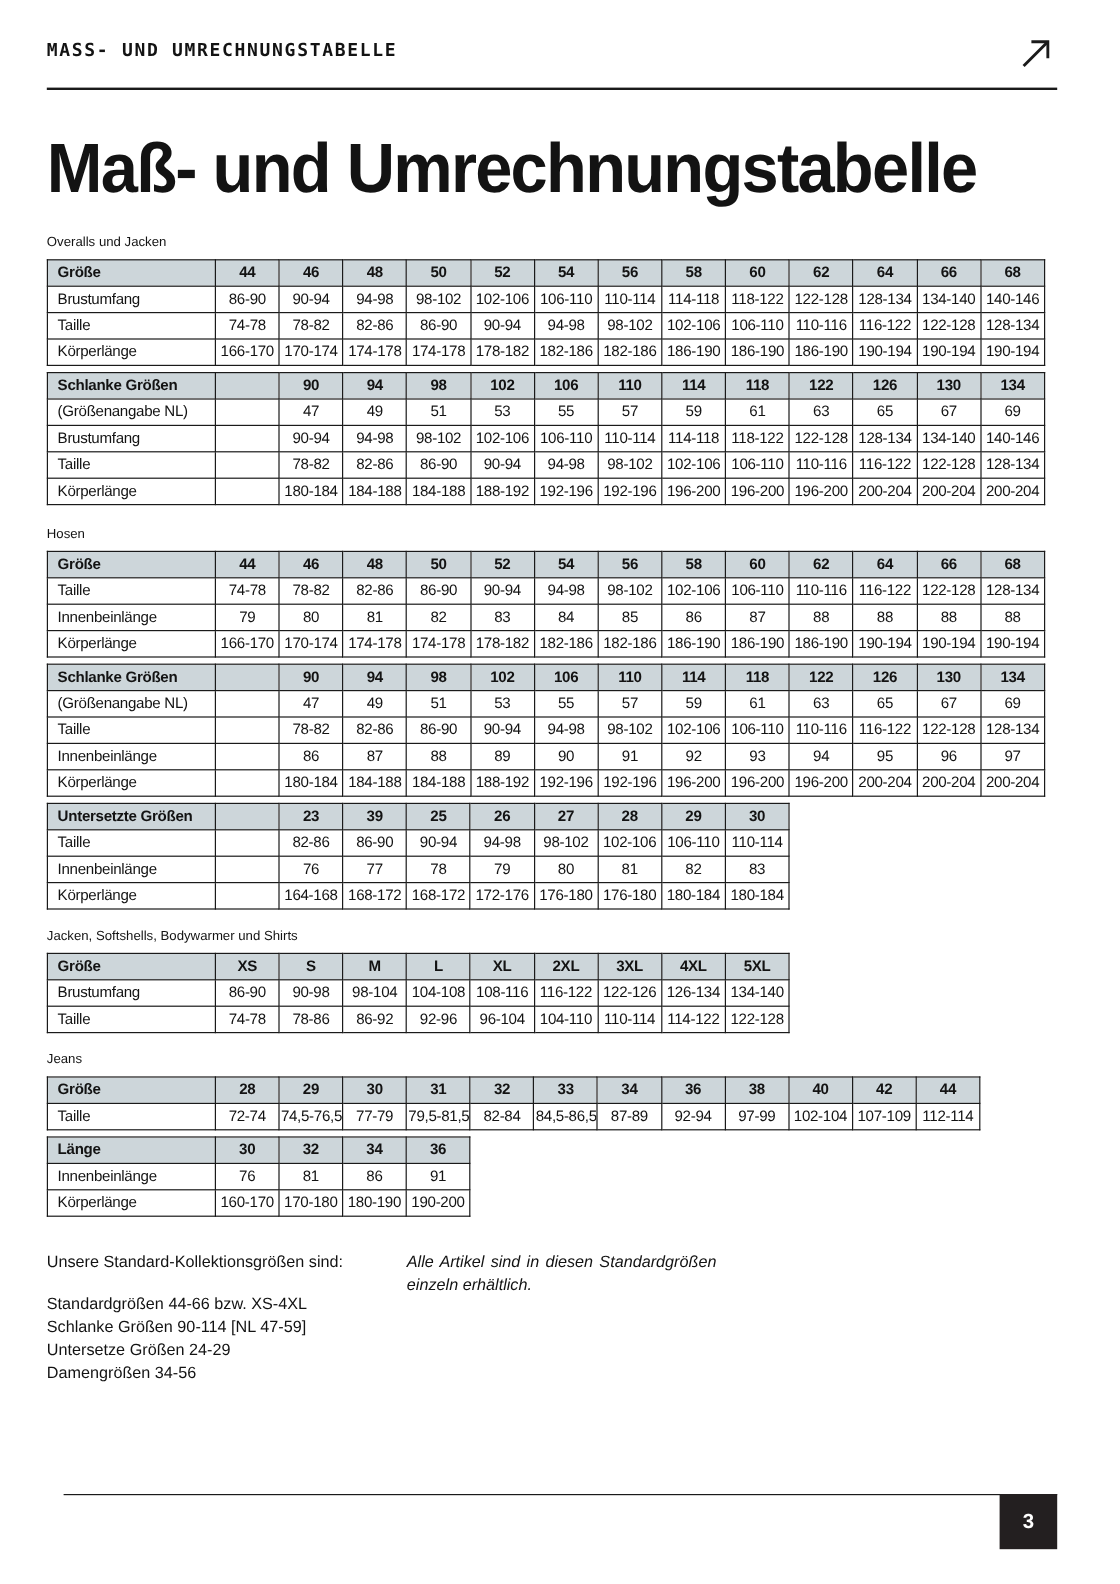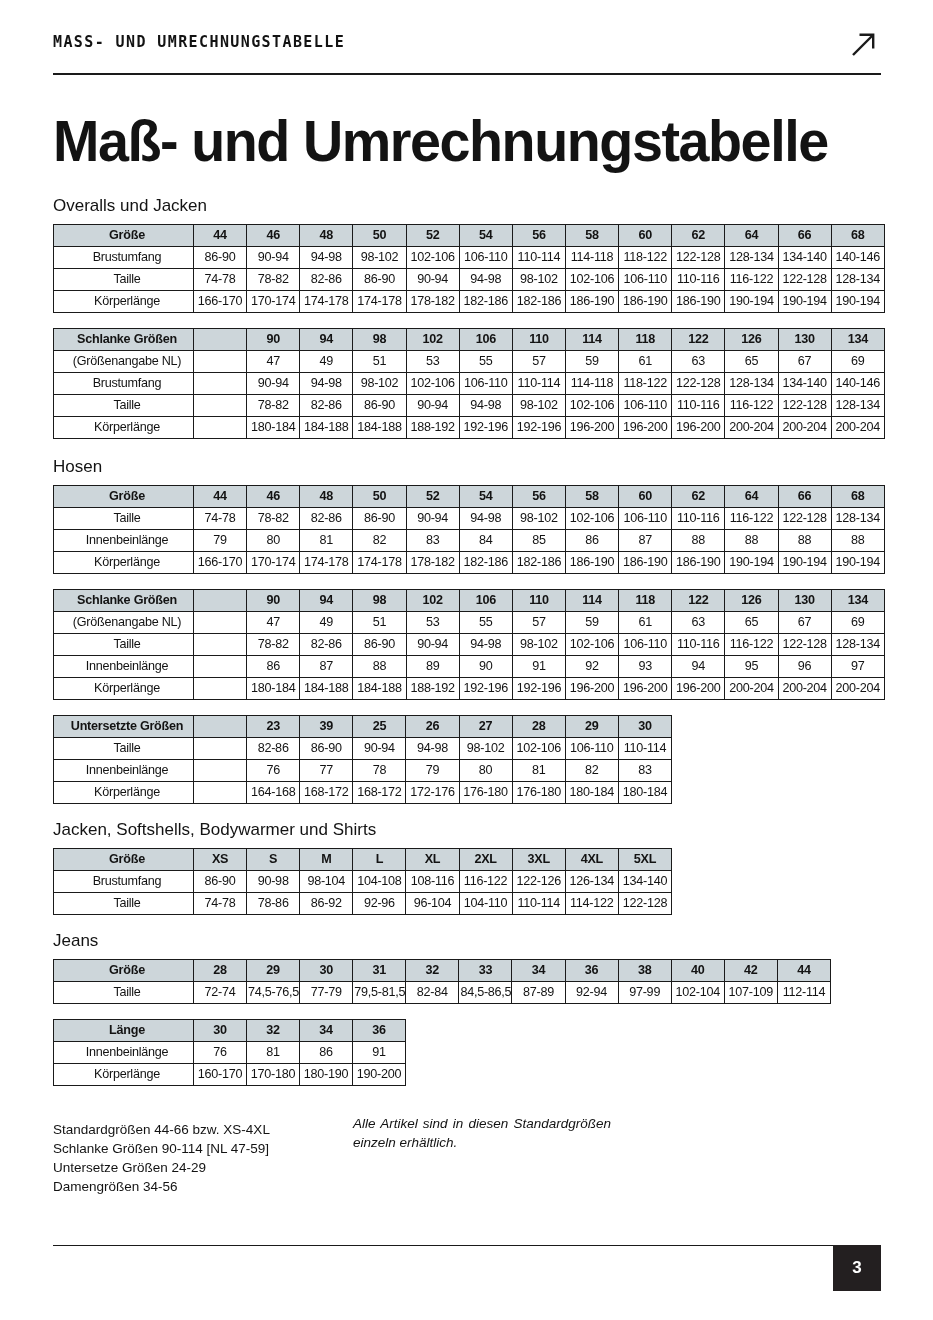--- a/index.html
+++ b/index.html
@@ -5,65 +5,65 @@
   * { margin:0; padding:0; box-sizing:border-box; }
   html,body { background:#fff; }
   .page {
     position:relative;
     width:933px; height:1320px;
     background:#ffffff;
     font-family:"Liberation Sans", sans-serif;
     color:#131313;
     overflow:hidden;
   }
-  .content { padding:0 52px 0 53px; }
+  .content { padding:0 52px 0 39px; }
 
   .kicker-row { display:flex; justify-content:space-between; align-items:flex-start; padding-top:28px; }
   .kicker {
     font-family:"DejaVu Sans Mono", monospace;
     font-weight:bold; font-size:15px; letter-spacing:1.4px;
     padding-top:5px;
   }
   .arrow-icon svg { display:block; }
   .top-rule { border-top:2px solid #1a1a1a; margin-top:11px; }
 
   .title {
     margin-top:36px;
     font-size:58px; font-weight:bold; line-height:1.05;
     letter-spacing:-1.5px; white-space:nowrap;
     transform:scaleX(0.96); transform-origin:left center;
   }
 
-  .section-label { font-size:17px; margin-top:18px; }
+  .section-label { font-size:11px; margin-top:18px; }
   .section-label.first { margin-top:24px; }
   .section-label.roomy { margin-top:16px; }
 
   table {
     border-collapse:collapse; table-layout:fixed;
     margin-top:8px;
     border:1.5px solid #1a1a1a;
   }
-  table.stacked { margin-top:15px; }
+  table.stacked { margin-top:5px; }
   th, td {
     border:1px solid #1a1a1a;
     height:22px;
     font-size:12.6px;
     letter-spacing:-0.25px;
     text-align:center;
     padding:0 1px;
     overflow:hidden;
     white-space:nowrap;
   }
   th { background:#cdd6da; font-weight:bold; }
-  th.label, td.label { text-align:center; padding-left:8px; }
+  th.label, td.label { text-align:left; padding-left:8px; }
   td.label { font-weight:normal; }
 
   .footer { display:flex; margin-top:28px; font-size:13.5px; line-height:19px; }
   .footer-left { width:300px; }
-  .footer-left p.list { margin-top:6px; }
+  .footer-left p.list { margin-top:16px; }
   .footer-right { width:258px;font-style:italic; }
   .footer-right p { text-align:justify; }
   .footer-right p + p { margin-top:8px; }
 
   .bottom-bar { position:absolute; left:53px; right:52px; top:1245px; }
   .bottom-rule { border-top:1.5px solid #1a1a1a; }
   .page-num {
     position:absolute; right:0; top:0;
     width:48px; height:46px;
     background:#231f20; color:#ffffff;
@@ -588,20 +588,21 @@
             <td>160-170</td>
             <td>170-180</td>
             <td>180-190</td>
             <td>190-200</td>
           </tr>
         </tbody>
       </table>
 
     <div class="footer">
       <div class="footer-left">
+        <p>Unsere Standard-Kollektionsgrößen sind:</p>
         <p class="list"><span><span>Standardgrößen 44-66 bzw. XS-4XL</span><br><span>Schlanke Größen 90-114 [NL 47-59]</span><br><span>Untersetze Größen 24-29</span><br><span>Damengrößen 34-56</span></span></p>
       </div>
       <div class="footer-right">
         <p>Alle Artikel sind in diesen Standardgrößen einzeln erhältlich.</p>
       </div>
     </div>
   </div>
 
   <div class="bottom-bar">
     <div class="bottom-rule"></div>

